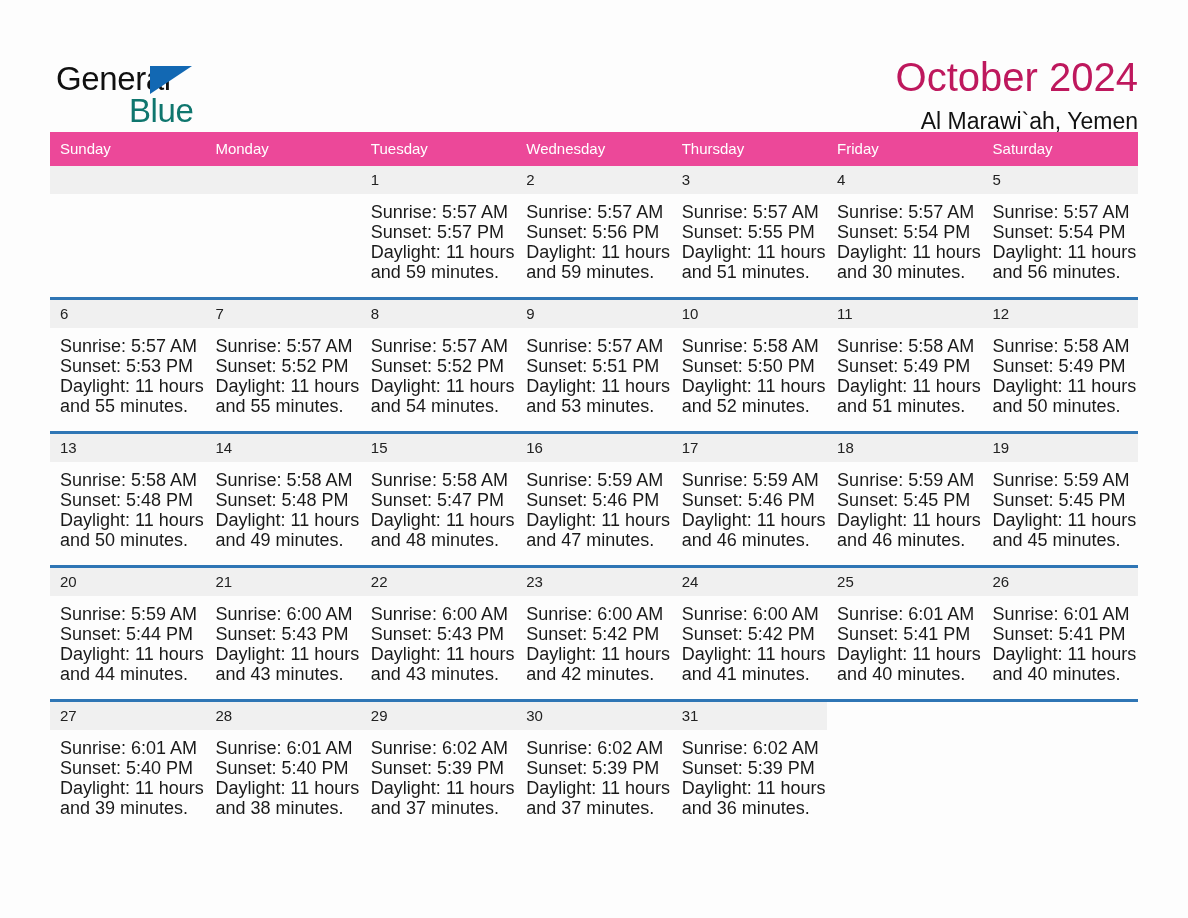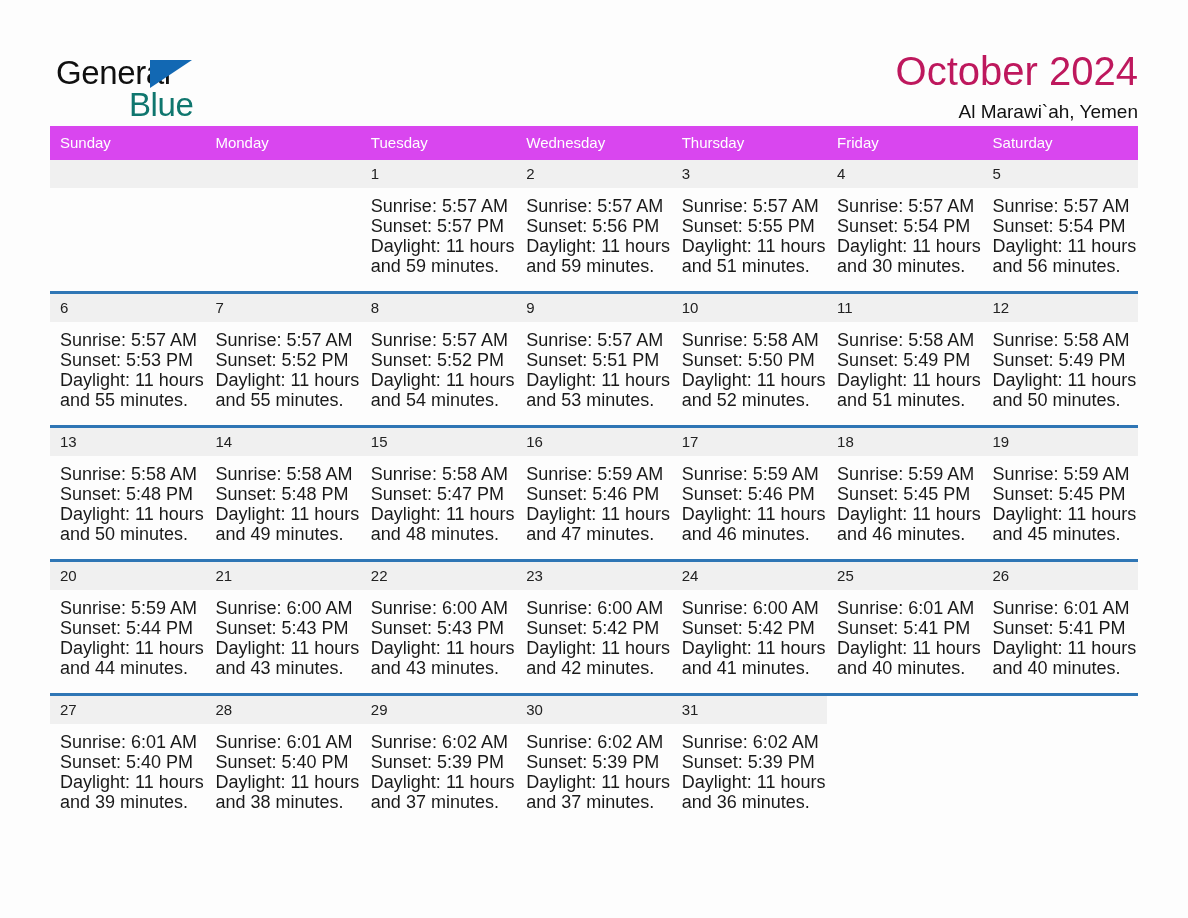--- a/index.html
+++ b/index.html
@@ -12,21 +12,21 @@
     height: 918px;
     font-family: "Liberation Sans", sans-serif;
     color: #1a1a1a;
     overflow: hidden;
   }
   .page {
     position: relative;
     width: 1188px;
     height: 918px;
     box-sizing: border-box;
-    padding: 6px 50px;
+    padding: 12px 50px;
   }
 
   
   .header {
     display: flex;
     align-items: flex-start;
     justify-content: space-between;
     padding-top: 42px;
     height: 108px;
     box-sizing: border-box;
@@ -69,36 +69,36 @@
     padding-top: 2px;
   }
   .month-title {
     font-size: 40px;
     line-height: 1.05;
     color: #be185d;
     font-weight: normal;
     margin: 0;
   }
   .location-title {
-    font-size: 19px;
+    font-size: 23px;
     line-height: 1.5;
     color: #111;
     font-weight: normal;
     margin: 6px 0 0 0;
   }
 
   
   .calendar {
     width: 1088px;
     border-collapse: collapse;
     table-layout: fixed;
     margin-top: 12px;
   }
   .calendar th {
-    background: #d946ef;
+    background: #ec4899;
     color: #ffffff;
     font-weight: normal;
     font-size: 15px;
     text-align: left;
     padding: 8px 10px 9px 10px;
     border: none;
   }
   .weekrow > td {
     padding: 0;
     vertical-align: top;

